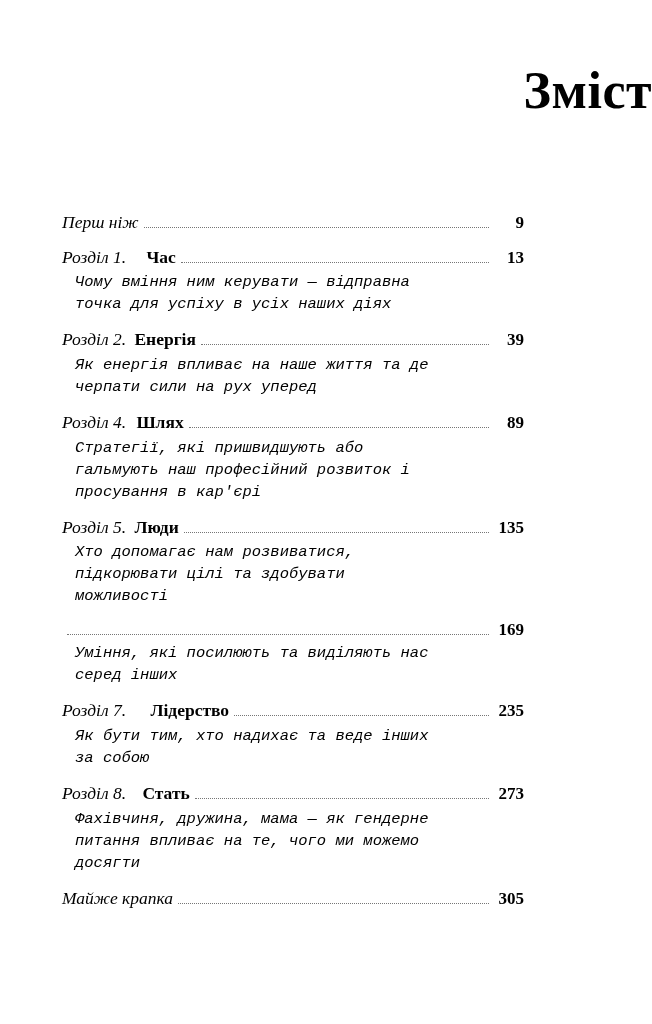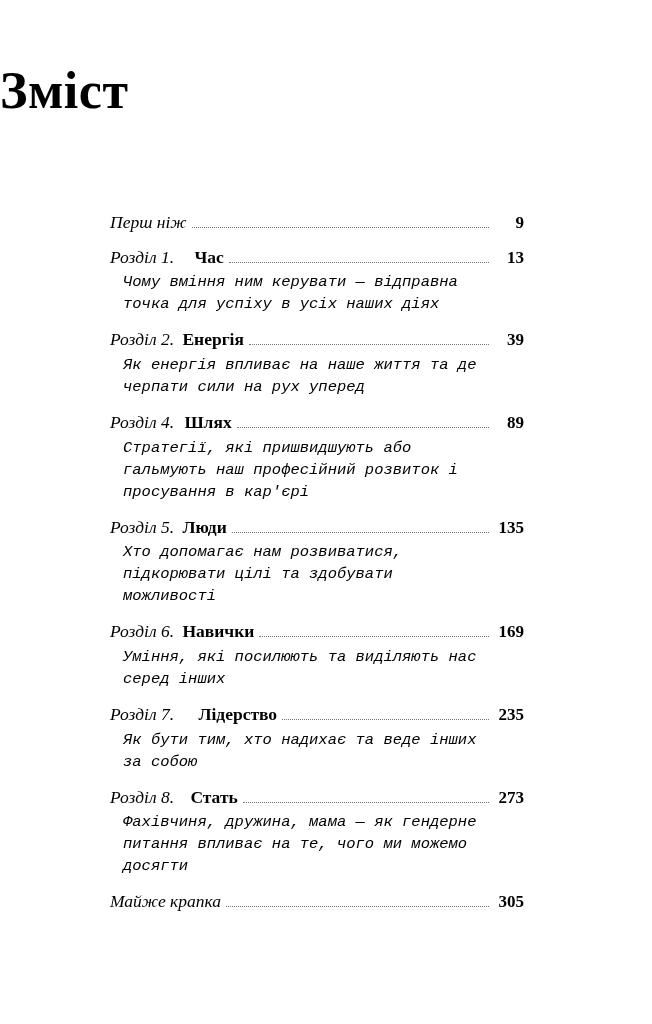--- a/index.html
+++ b/index.html
@@ -20,28 +20,28 @@
     height: 1024px;
     box-sizing: border-box;
     padding: 0;
     position: relative;
   }
   .toc-title {
     font-family: "Liberation Serif", serif;
     font-weight: bold;
     font-size: 52px;
     letter-spacing: 0.5px;
-    text-align: left;
+    text-align: right;
     margin: 0;
     padding-top: 62px;
     line-height: 1.1;
   }
   .toc-list {
     margin: 0;
-    padding: 0 128px 0 110px;
+    padding: 0 128px 0 62px;
     margin-top: 92px;
   }
   .entry {
     margin-bottom: 0;
   }
   .entry + .entry {
     margin-top: 13px;
   }
   .entry-line {
     display: flex;
@@ -156,24 +156,20 @@
           <span class="chapter-name" style="margin-left: 4px;">Люди</span>
         </span>
         <span class="leader"></span>
         <span class="entry-page">135</span>
       </div>
       <div class="entry-desc">Хто допомагає нам розвиватися, підкорювати цілі та здобувати можливості</div>
     </div>
 
     <div class="entry">
       <div class="entry-line">
-        <span class="entry-label">
-          <span class="chapter-word">Розділ 6.</span>
-          <span class="chapter-name" style="margin-left: 4px;">Навички</span>
-        </span>
         <span class="leader"></span>
         <span class="entry-page">169</span>
       </div>
       <div class="entry-desc">Уміння, які посилюють та виділяють нас серед інших</div>
     </div>
 
     <div class="entry">
       <div class="entry-line">
         <span class="entry-label">
           <span class="chapter-word">Розділ 7.</span>

